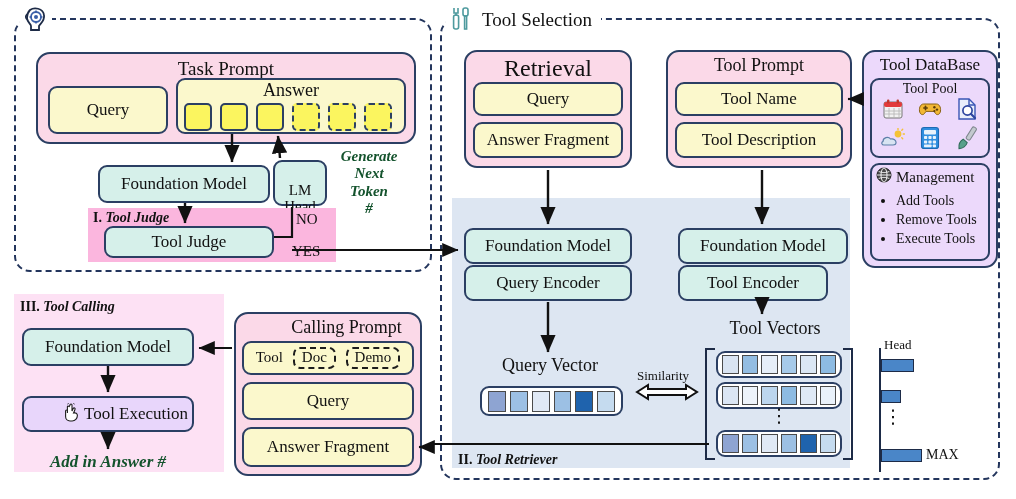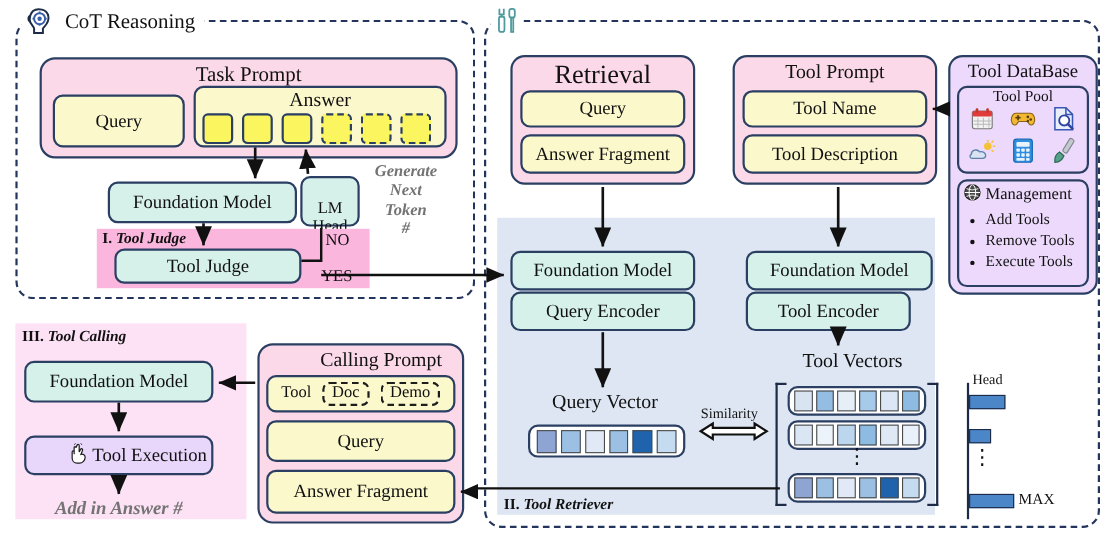--- a/index.html
+++ b/index.html
@@ -26,21 +26,21 @@
   .hdr{font-size:19px;text-align:center;width:100%;}
 
   
   .band-pink{background:#fbb6de;}
   .band-lightpink{background:#fde1f4;}
   .band-blue{background:#dde6f2;}
 
   .stepnum{font-size:14px;font-weight:bold;font-style:normal;white-space:nowrap;}
   .stepnum i{font-style:italic;}
 
-  .magenta{color:#737373;font-weight:bold;font-style:italic;}
+  .magenta{color:#14532d;font-weight:bold;font-style:italic;}
 
   
   .tok{width:24px;height:24px;background:#fbf55f;border:2px solid #2b3f63;border-radius:5px;}
   .tok.dash{border-style:dashed;background:#fbf55f;}
 
   
   .vcell{width:19px;height:19px;border:1.6px solid #4a4a4a;}
 
   .vecbox{border:2px solid #2b3f63;border-radius:9px;background:#ffffff;
           display:flex;align-items:center;gap:4px;padding:4px 6px;}
@@ -68,21 +68,20 @@
       <circle cx="12" cy="11" r="5" fill="none" stroke="#3a5fa8" stroke-width="1.8"></circle>
       <circle cx="12" cy="11" r="2" fill="#3a5fa8"></circle>
       <g stroke="#3a5fa8" stroke-width="1.6">
         <line x1="12" y1="4.5" x2="12" y2="6.5"></line>
           <line x1="12" y1="15.5" x2="12" y2="17.5"></line>
         <line x1="5.5" y1="11" x2="7.5" y2="11"></line>
           <line x1="16.5" y1="11" x2="18.5" y2="11"></line>
       </g>
     </svg>
   </span>
-  <span class="sect-title">CoT Reasoning</span>
 </div>
 
 <div class="abs bx pink" style="left:36px;top:52px;width:380px;height:92px;border-radius:14px;flex-direction:column;justify-content:flex-start;padding-top:5px;">
   <div class="hdr">Task Prompt</div>
 </div>
 <div class="abs bx yellow" style="left:48px;top:86px;width:120px;height:48px;">
   <span class="lbl">Query</span>
 </div>
 <div class="abs bx yellow" style="left:176px;top:78px;width:230px;height:56px;flex-direction:column;justify-content:flex-start;padding-top:1px;">
   <div style="font-size:18px;">Answer</div>
@@ -125,20 +124,21 @@
 <div class="abs sect-frame" style="left:440px;top:18px;width:560px;height:462px;"></div>
 <div class="abs" style="left:446px;top:6px;display:flex;align-items:center;gap:5px;background:#fff;padding:0 4px;">
   <span style="display:inline-block;width:22px;height:26px;">
     <svg width="22" height="26" viewBox="0 0 22 26">
       <path d="M4 2 L4 7 M8 2 L8 7 M6 7 L6 10 M3.2 7 L8.8 7" stroke="#4e9a9e" stroke-width="1.6" fill="none"></path>
       <rect x="3.6" y="9" width="5" height="14" rx="2" fill="none" stroke="#4e9a9e" stroke-width="1.6"></rect>
       <rect x="13" y="2" width="5" height="8" rx="2" fill="none" stroke="#4e9a9e" stroke-width="1.6"></rect>
       <rect x="14.6" y="10" width="2" height="13" fill="none" stroke="#4e9a9e" stroke-width="1.6"></rect>
     </svg>
   </span>
+  <span class="sect-title">Tool Selection</span>
 </div>
 
 <div class="abs band-blue" style="left:452px;top:198px;width:398px;height:270px;"></div>
 <div class="abs stepnum" style="left:458px;top:452px;">
   <span>II.</span>
   <i>Tool Retriever</i>
 </div>
 
 <div class="abs bx pink" style="left:464px;top:50px;width:168px;height:118px;border-radius:13px;flex-direction:column;justify-content:flex-start;padding-top:4px;">
   <div class="hdr" style="font-size:24px;">Retrieval Prompt</div>

